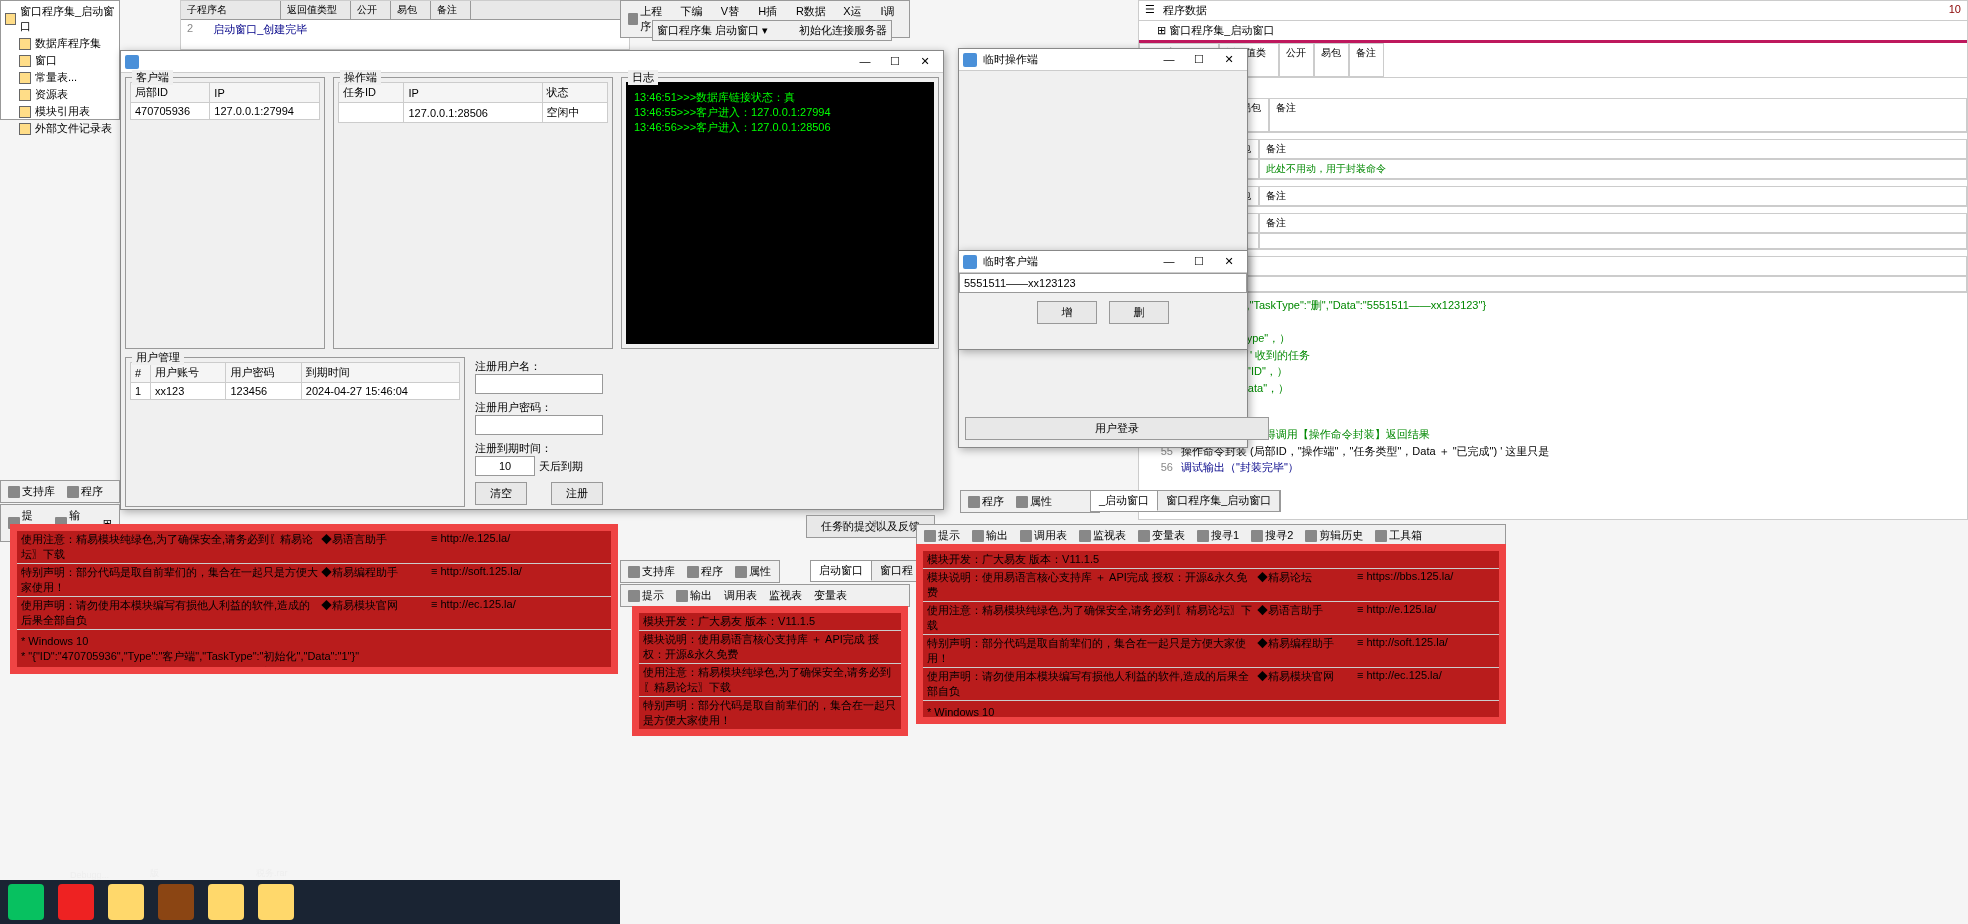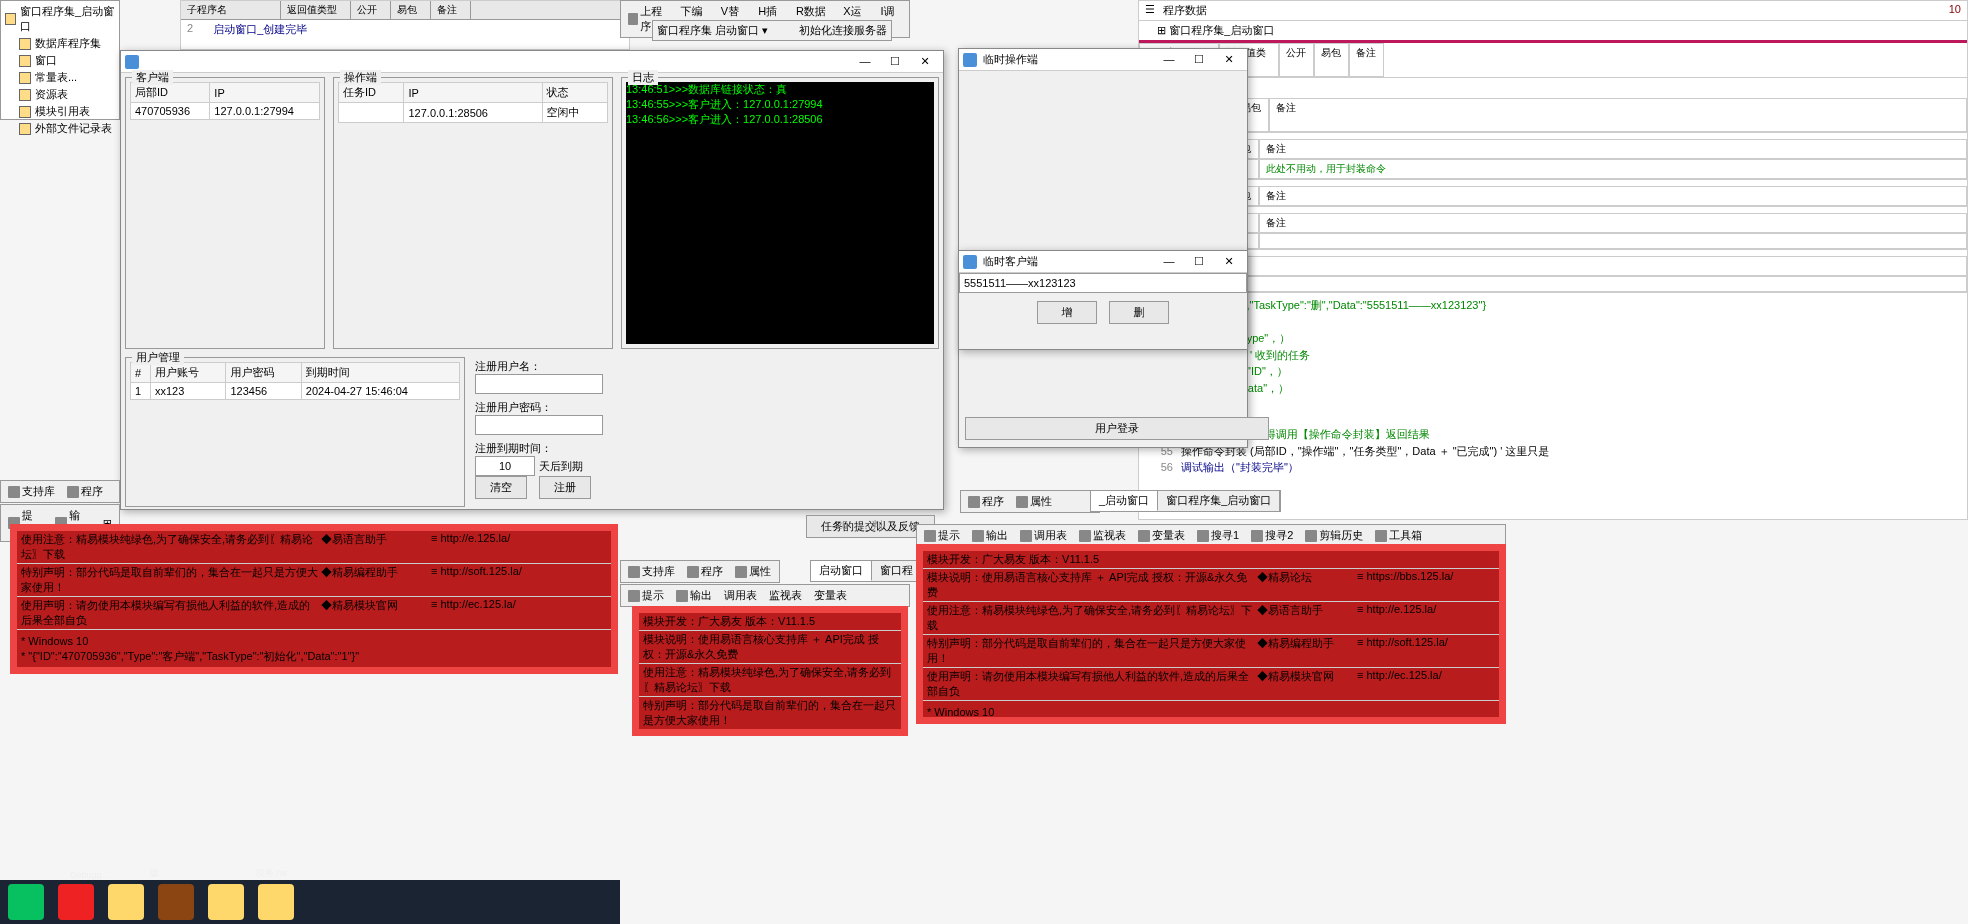--- a/index.html
+++ b/index.html
@@ -26,21 +26,21 @@
 .titlebar{height:22px;background:#fff;border-bottom:1px solid #ccc;display:flex;align-items:center;padding:0 4px;gap:6px}
 .titlebar .ico{width:14px;height:14px;background:#4a90d9;border-radius:2px}
 .titlebar .t{flex:1;font-size:11px}
 .titlebar .btns{display:flex;gap:2px}
 .titlebar .btns div{width:28px;height:18px;text-align:center;line-height:16px;cursor:pointer}
 .groupbox{border:1px solid #999;margin:4px;padding:4px;position:relative}
 .groupbox .lbl{position:absolute;top:-8px;left:6px;background:#f0f0f0;padding:0 4px;font-size:11px}
 .tbl{width:100%;border-collapse:collapse;background:#fff}
 .tbl th,.tbl td{border:1px solid #ccc;padding:2px 4px;text-align:left;font-size:11px;font-weight:normal}
 .tbl th{background:#f5f5f5}
-.log-area{background:#000;color:#0f0;font-family:monospace;font-size:11px;padding:0;height:100%;overflow:hidden}
+.log-area{background:#000;color:#0f0;font-family:monospace;font-size:11px;padding:8px;height:100%;overflow:hidden}
 .log-line{white-space:nowrap}
 .input{border:1px solid #999;background:#fff;padding:2px 4px;width:100%;height:20px;font-size:11px}
 .btn{border:1px solid #999;background:#e8e8e8;padding:3px 14px;cursor:pointer;font-size:11px}
 .toolbar-strip{position:absolute;background:#f0f0f0;border:1px solid #999;display:flex;align-items:center;padding:2px 4px;gap:6px;font-size:10px}
 .toolbar-strip .itm{display:flex;align-items:center;gap:2px;cursor:pointer;padding:1px 3px}
 .toolbar-strip .itm .ic{width:12px;height:12px;background:#888;border-radius:1px}
 .tabs-bottom{position:absolute;display:flex;background:#eee;border:1px solid #999;font-size:10px}
 .tabs-bottom div{padding:2px 8px;border-right:1px solid #999;cursor:pointer}
 .tabs-bottom .active{background:#fff;border-bottom:1px solid #fff}
 .output-pane{position:absolute;background:#b91c1c;border:7px solid #ef4444;font-family:"NSimSun",monospace;font-size:11px;overflow:hidden}
@@ -297,21 +297,21 @@
     <div style="flex:0 0 140px;padding:6px">
       <div>注册用户名：</div>
       <input class="input" style="">
       <div style="margin-top:6px">注册用户密码：</div>
       <input class="input" style="">
       <div style="margin-top:6px">注册到期时间：</div>
       <div style="display:flex;gap:4px;align-items:center">
         <input class="input" style="width: 60px; text-align: center;" value="10">
         <span>天后到期</span>
       </div>
-      <div style="display:flex;gap:12px;">
+      <div style="display:flex;gap:24px;margin-top:6px">
         <button class="btn">清空</button>
         <button class="btn">注册</button>
       </div>
     </div>
   </div>
   <div style="text-align:right;padding:4px 8px">
     <button class="btn">任务的提交以及反馈</button>
   </div>
 </div>
 

